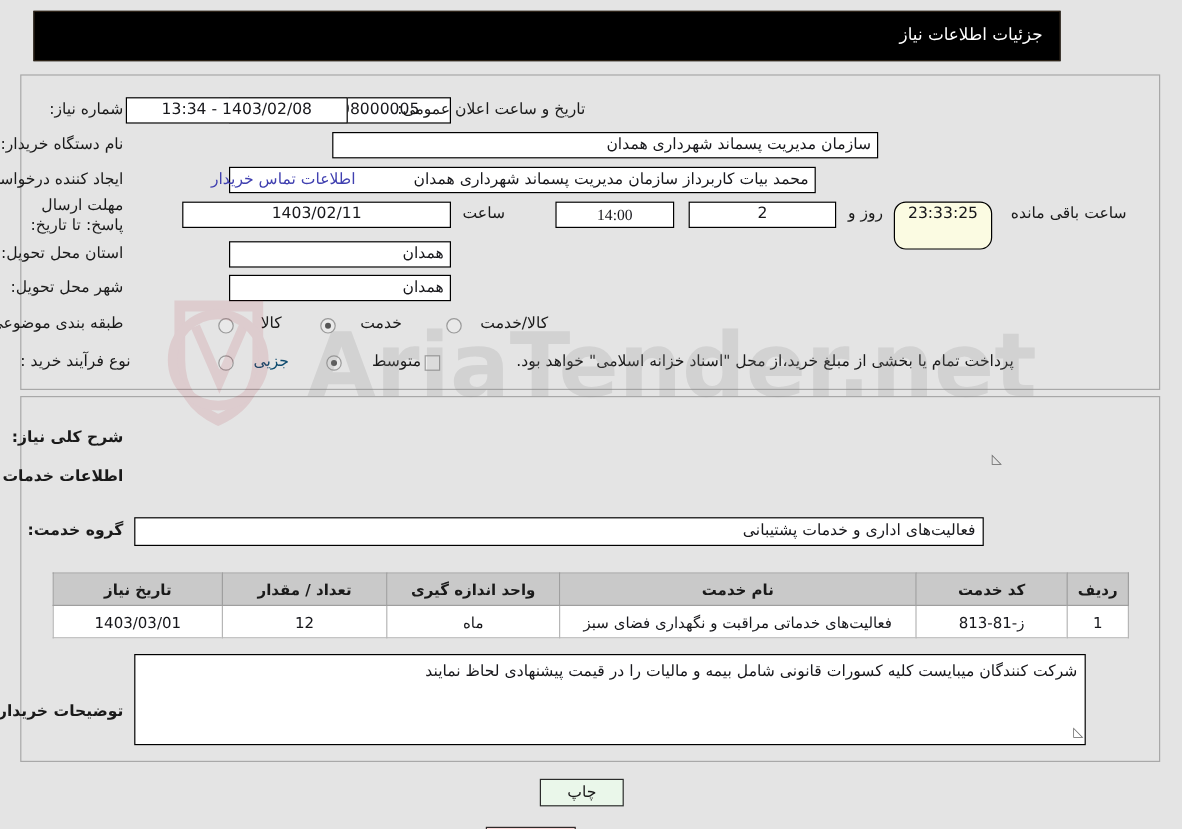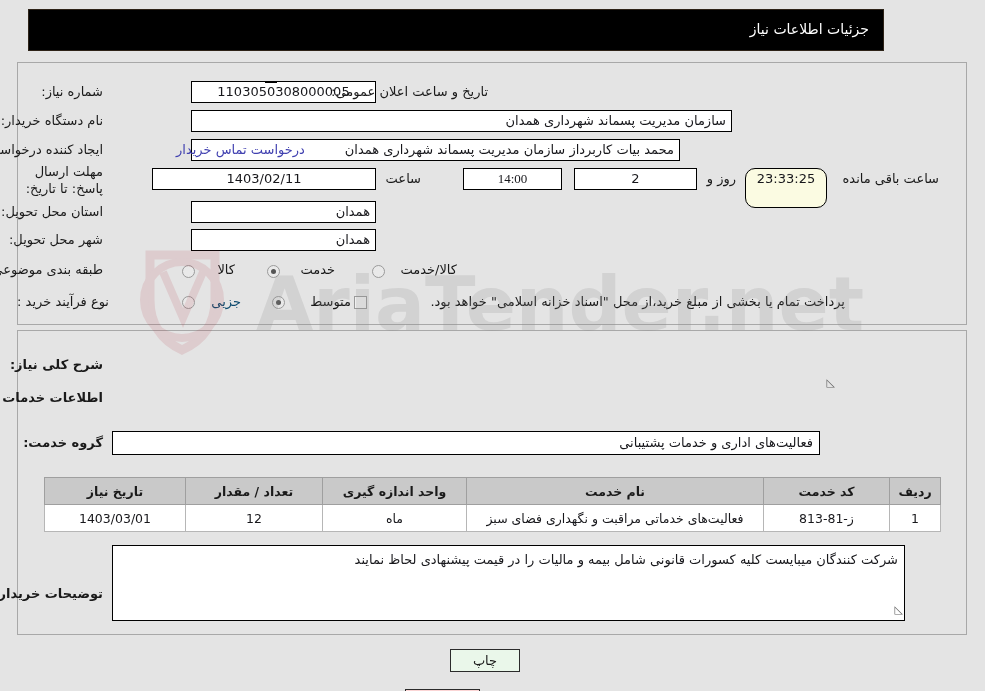--- a/index.html
+++ b/index.html
@@ -197,27 +197,28 @@
     <div class="header-title">جزئیات اطلاعات نیاز</div>
   </div>
 
   <div class="panel panel-top"></div>
 
   <div class="lbl" style="right:882px; top:84px;">شماره نیاز:</div>
   <div class="fld center" style="right:609px; top:81px; width:185px; height:22px;">1103050308000005</div>
 
   <div class="lbl" style="right:497px; top:84px;">تاریخ و ساعت اعلان عمومی:</div>
   <div class="fld center" style="right:708px; top:81px; width:0px;"></div>
+  <div class="fld center" style="left:105px; top:81px; width:185px; height:22px;">1403/02/08 - 13:34</div>
 
   <div class="lbl" style="right:882px; top:113px;">نام دستگاه خریدار:</div>
-  <div class="fld right" style="right:253px; top:110px; width:541px; height:22px;">سازمان مدیریت پسماند شهرداری همدان</div>
+  <div class="fld right" style="right:253px; top:110px; width:455px; height:22px;">سازمان مدیریت پسماند شهرداری همدان</div>
 
   <div class="lbl" style="right:882px; top:142px;">ایجاد کننده درخواست:</div>
   <div class="fld right" style="right:305px; top:139px; width:489px; height:22px;">محمد بیات کاربرداز سازمان مدیریت پسماند شهرداری همدان</div>
-  <div class="linktext" style="left:176px; top:142px;">درخواست تماس خریدار</div>
+  <div class="linktext" style="left:176px; top:142px;">اطلاعات تماس خریدار</div>
 
   <div class="lbl" style="right:882px; top:163px; width:96px; white-space:normal; text-align:right; line-height:17px;">مهلت ارسال پاسخ: تا تاریخ:</div>
   <div class="fld center" style="right:609px; top:168px; width:224px; height:22px;">1403/02/11</div>
   <div class="lbl" style="right:564px; top:171px;">ساعت</div>
   <div class="fld center" style="right:423px; top:168px; width:99px; height:22px;font-family:Liberation Serif, serif;">14:00</div>
   <div class="fld center" style="right:288px; top:168px; width:123px; height:22px;">2</div>
   <div class="lbl" style="right:249px; top:171px;">روز و</div>
   <div class="fld cream center" style="right:158px; top:168px; width:82px; height:40px;border-radius:10px;">23:33:25</div>
   <div class="lbl" style="right:46px; top:171px;">ساعت باقی مانده</div>
 

